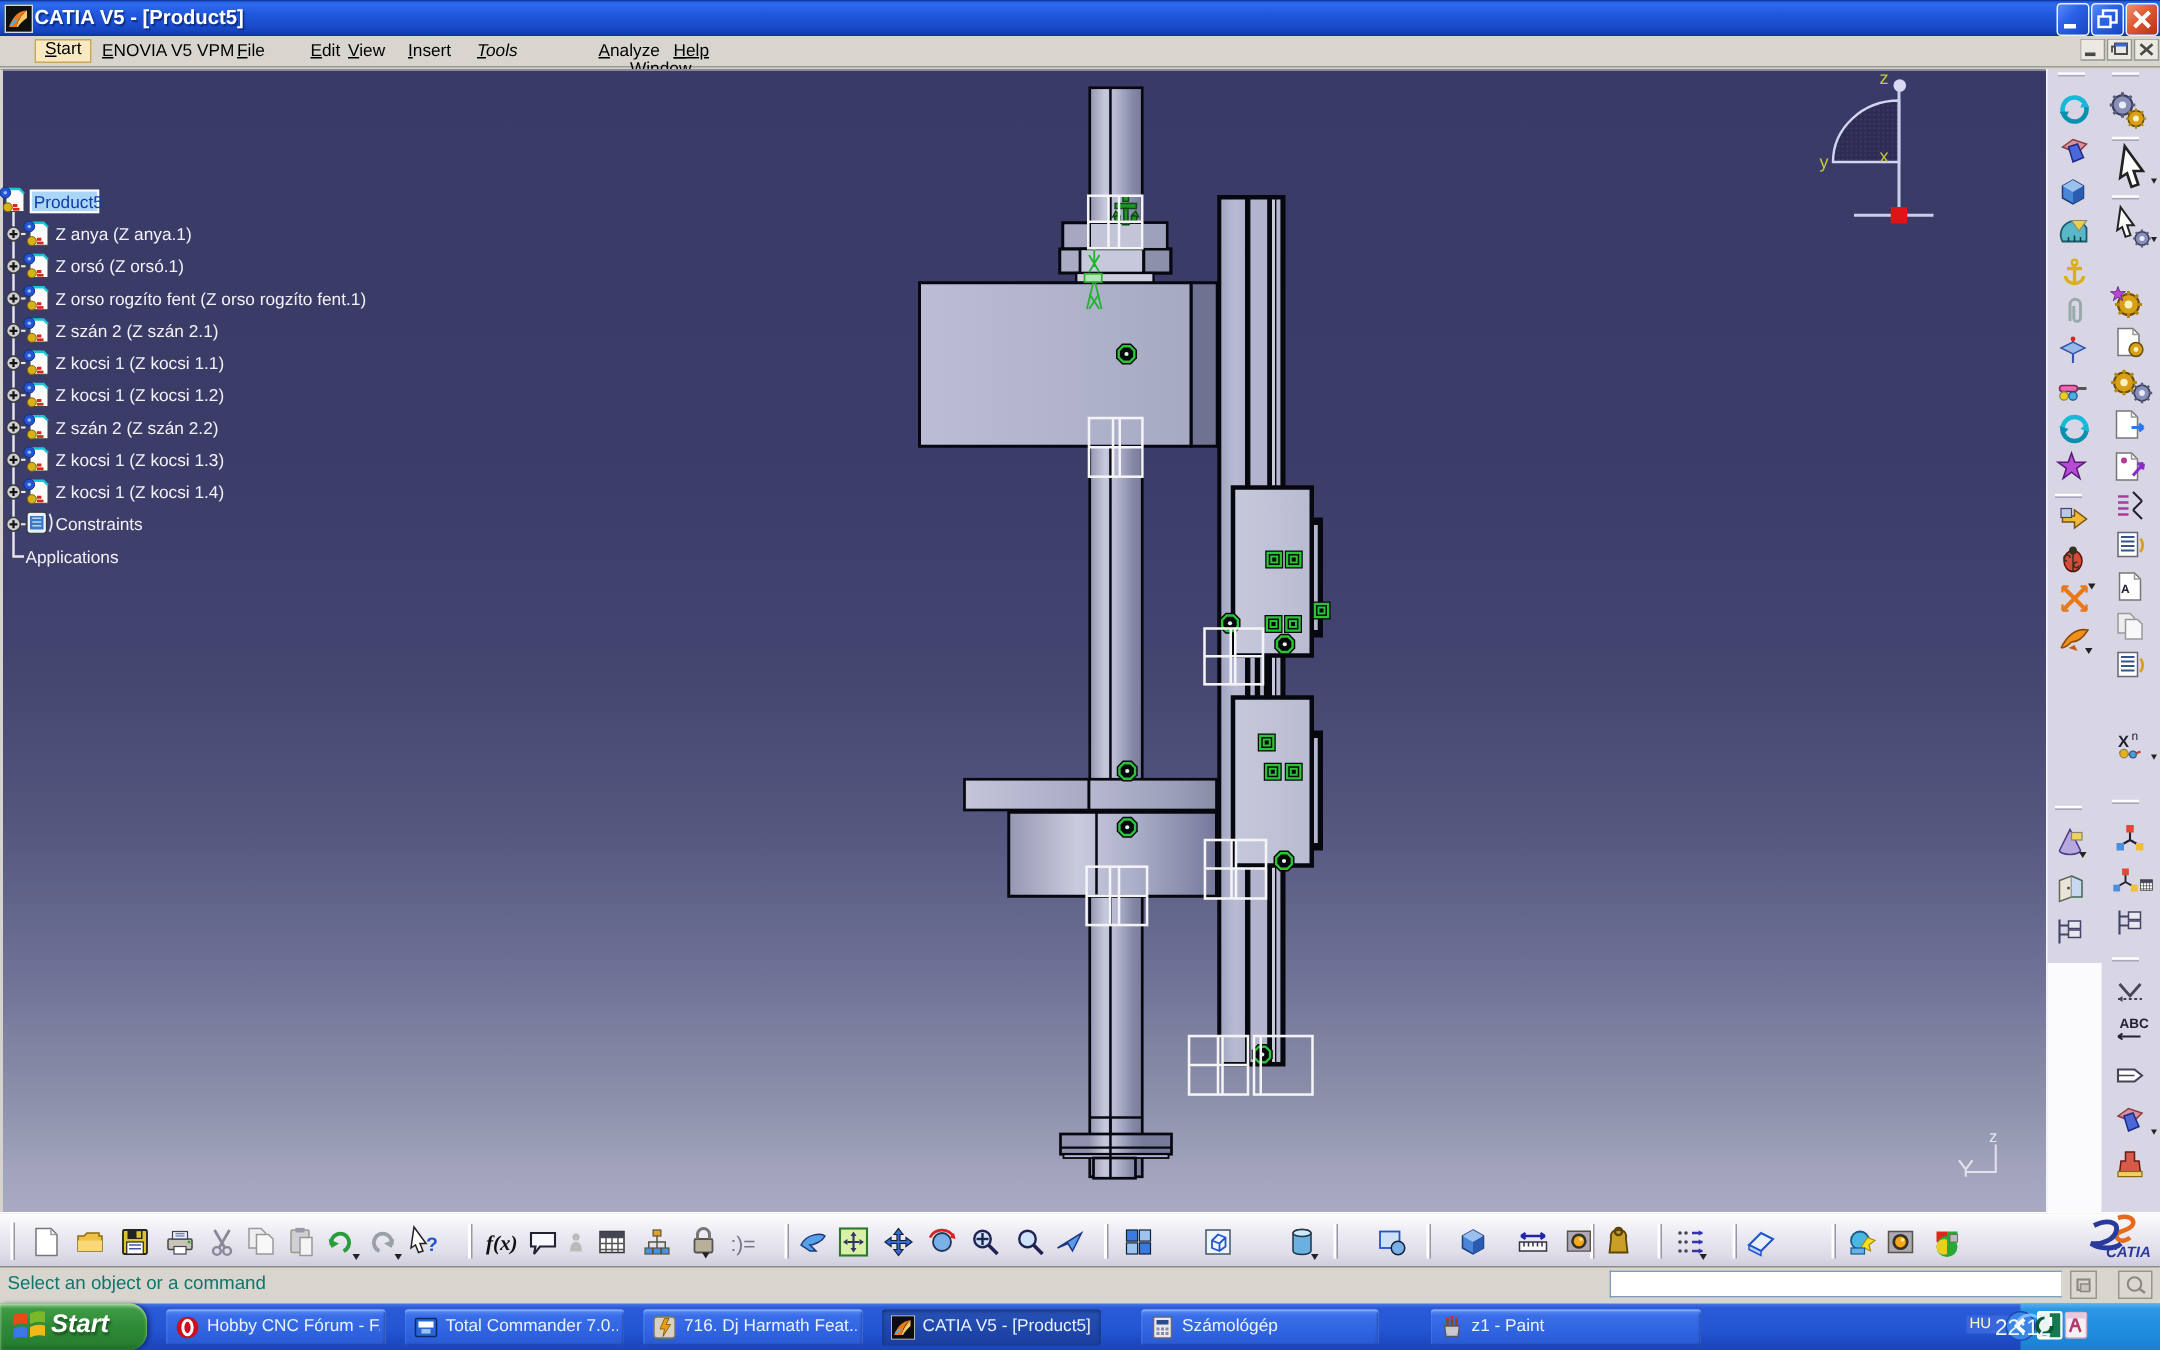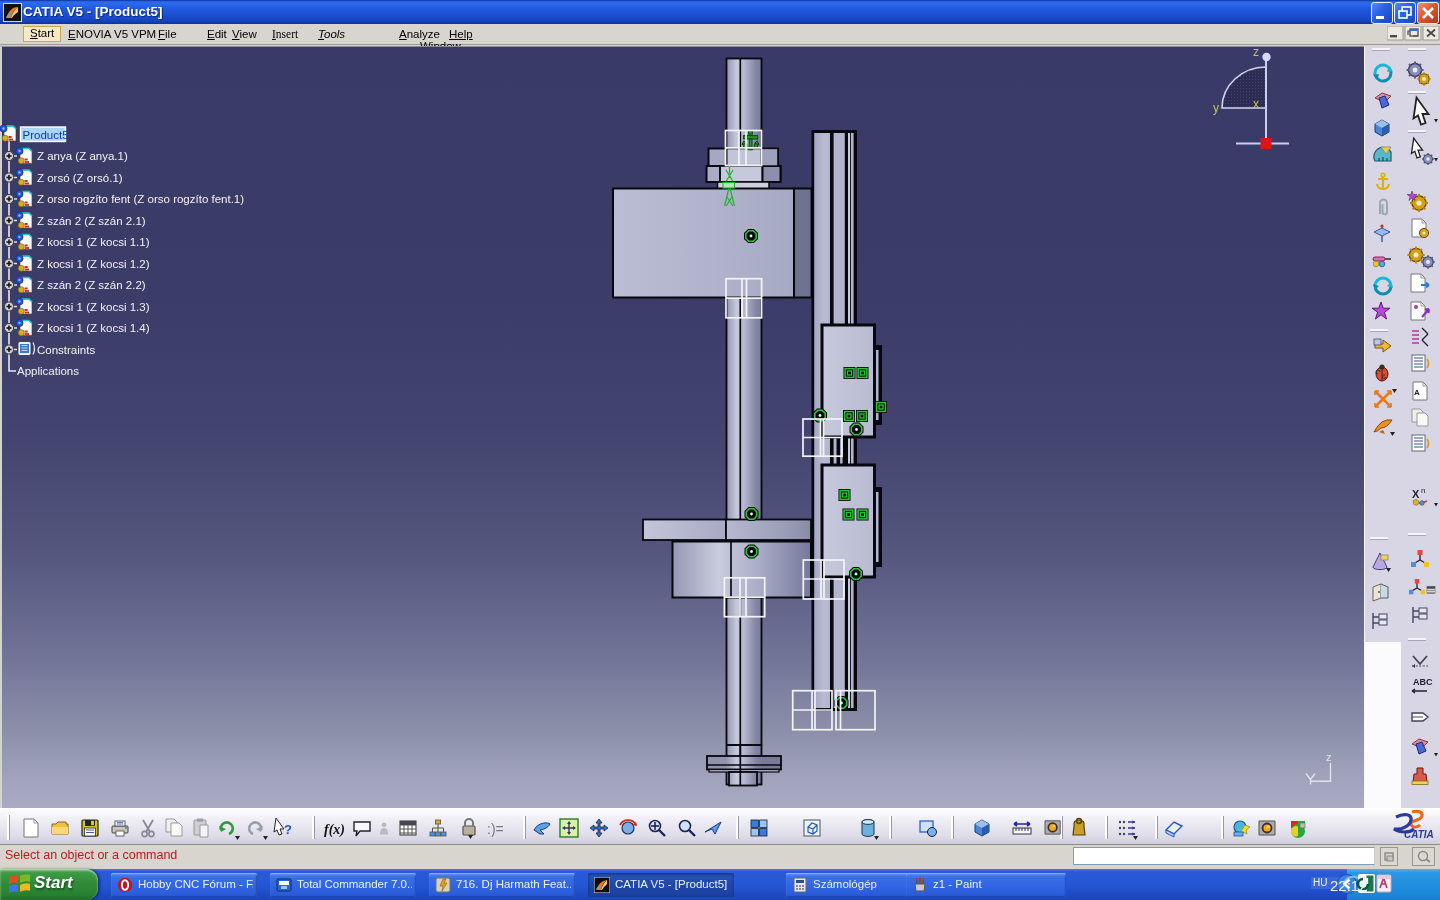--- a/index.html
+++ b/index.html
@@ -16,21 +16,21 @@
   #mstart{left:23px;top:26px;padding:0px 6px 2px 6px;background:#f9e9c2;border:1px solid #c9a659;}
   #client{left:0;top:46px;width:1440px;height:762px;background:#d6d4e2;}
   #viewport{left:0;top:0;width:1364px;height:762px;
     background:linear-gradient(180deg,#3a3a68 0%,#3c3c68 33%,#42436e 50%,#54567e 66%,#717497 80%,#8d90aa 90%,#a0a3bb 96%,#a8abc2 100%);
     border-left:2px solid #d6d3ce;border-top:1px solid #8a8a96;}
   #rpanel{left:1364px;top:0;width:76px;height:762px;background:#d8d6e5;border-left:1px solid #f6f6fa;}
   #rwhite{left:1365px;top:596px;width:36px;height:166px;background:#fbfbfd;}
   #btoolbar{left:0;top:808px;width:1440px;height:36px;
     background:linear-gradient(180deg,#fdfdfe 0%,#efeef5 30%,#dedce8 75%,#cecbdd 100%);border-top:1px solid #fff;}
   #statusbar{left:0;top:844px;width:1440px;height:25px;background:#d8d5ce;border-top:1px solid #8f8d88;}
-  #statustext{left:5px;top:848px;font-size:12.5px;color:#b91c1c;}
+  #statustext{left:5px;top:848px;font-size:12.5px;color:#0f766e;}
   #statusinput{left:1073px;top:847px;width:300px;height:16px;background:#fff;border:1px solid #7f9db9;border-right-color:#d0d0d0;}
   .sbtn{background:#dbd8d1;border:1px solid #999690;}
   #taskbar{left:0;top:869px;width:1440px;height:31px;
     background:linear-gradient(180deg,#4b79e4 0%,#2a5ad8 9%,#2456d4 55%,#1c48c0 88%,#1b45ba 100%);}
   #startbtn{left:0;top:0;width:98px;height:31px;border-radius:0 12px 12px 0;
     background:linear-gradient(180deg,#7ebe77 0%,#3f9a44 12%,#2f8a38 50%,#27802f 85%,#1d6a26 100%);
     box-shadow:inset 0 1px 2px #b8e0b0, 2px 0 3px rgba(0,0,30,.4);}
   #starttext{left:34px;top:4px;color:#fff;font-size:17px;font-weight:bold;font-style:italic;text-shadow:1px 2px 2px #1a5220;}
   .taskbtn{top:4px;width:146px;height:24px;border-radius:2px;color:#eaf2ff;font-size:11.5px;
     background:linear-gradient(180deg,#5b8cf2 0%,#3a6ee8 18%,#2e61de 70%,#2a5ad4 100%);
@@ -372,21 +372,21 @@
     </svg></div>
 <div id="btnclose" class="abs tbtn" style="left:1417px;"><svg width="20" height="20" viewBox="0 0 20 20">
       <path d="M5,5 L15,15 M15,5 L5,15" stroke="#fff" stroke-width="2.6"></path>
     </svg></div>
 <div id="menubar" class="abs"></div>
 <div id="mstart" class="mi"><u>S</u>tart</div>
 <span class="mi" style="left:68px;"><u>E</u>NOVIA V5 VPM</span>
 <span class="mi" style="left:158px;"><u>F</u>ile</span>
 <span class="mi" style="left:194px;padding-left:13px;"><u>E</u>dit</span>
 <span class="mi" style="left:232px;"><u>V</u>iew</span>
-<span class="mi" style="left:272px;font-family:Liberation Serif, serif;"><u>I</u>nsert</span>
+<span class="mi" style="left:272px;"><u>I</u>nsert</span>
 <span class="mi" style="left:318px;font-style:italic;"><u>T</u>ools</span>
 <span class="mi" style="left:363px;margin-left:36px;"><u>A</u>nalyze</span>
 <span class="mi" style="left:420px;margin-top:12px;"><u>W</u>indow</span>
 <span class="mi" style="left:449px;text-decoration:underline;"><u>H</u>elp</span>
 <div class="abs" id="mdibtns" style="left:1387px;top:26px;width:54px;height:15px;">
 <svg width="54" height="15" viewBox="0 0 54 15">
  <g>
         <rect x="0" y="0" width="16" height="14" fill="#ece9e2" stroke="#979690" stroke-width="1"></rect>
         <rect x="3" y="9" width="7" height="2.4" fill="#4a4a48"></rect>
       </g>
@@ -986,36 +986,36 @@
     </div>
   <div class="abs taskbtn" id="tcatia" style="left:588px;">
       <svg class="ticon" viewBox="0 0 16 16">
         <rect width="16" height="16" fill="#0c0c12" stroke="#e8e8f0" stroke-width="1"></rect>
         <path d="M2,13 C5,6 8,4 13,3 C9,6 8,9 7,13 Z" fill="#e87a18"></path>
         <path d="M7,13 C8,9 10,6 13,3 L13,7 C11,9 9,11 8,13 Z" fill="#f8c868"></path>
         <path d="M3,12 L6,9" stroke="#4ab0e8" stroke-width="1.4"></path>
       </svg>
       <span class="lbl">CATIA V5 - [Product5]</span>
     </div>
-  <div class="abs taskbtn" style="left:786px;padding-left:12px;">
+  <div class="abs taskbtn" style="left:761px;padding-left:12px;">
       <svg class="ticon" viewBox="0 0 16 16">
         <rect x="2" y="1" width="12" height="14" rx="1" fill="#e8e8ec" stroke="#667"></rect>
         <rect x="4" y="3" width="8" height="3" fill="#2a4a8a"></rect>
         <g fill="#88a">
           <rect x="4" y="8" width="2" height="2"></rect>
           <rect x="7" y="8" width="2" height="2"></rect>
           <rect x="10" y="8" width="2" height="2"></rect>
           <rect x="4" y="11" width="2" height="2"></rect>
           <rect x="7" y="11" width="2" height="2"></rect>
           <rect x="10" y="11" width="2" height="2"></rect>
         </g>
       </svg>
       <span class="lbl">Számológép</span>
     </div>
-  <div class="abs taskbtn" style="left:906px;width:160px;">
+  <div class="abs taskbtn" style="left:954px;width:180px;">
       <svg class="ticon" viewBox="0 0 16 16">
         <path d="M3,7 H13 L12,14 H4 Z" fill="#c8c8d0" stroke="#556"></path>
         <path d="M5,7 L5,3 M8,7 L8,2 M11,7 L11,3" stroke="#884a10" stroke-width="1.6"></path>
         <path d="M5,3 l0,-1.6 M8,2 l0,-1.6 M11,3 l0,-1.6" stroke="#d82a1a" stroke-width="2"></path>
       </svg>
       <span class="lbl">z1 - Paint</span>
     </div>
   <div id="hu" class="abs">HU</div>
 <svg class="abs" style="left:1336px;top:0;" width="70" height="31" viewBox="0 0 70 31">
  <circle cx="11" cy="15" r="9.5" fill="#3a86e8"></circle>

